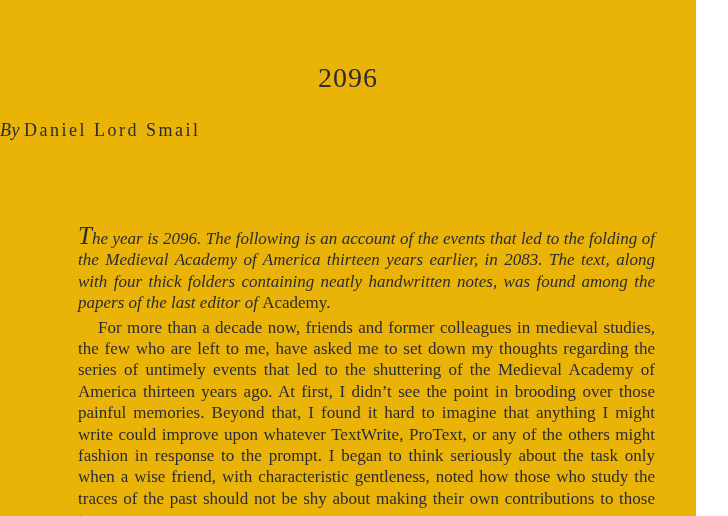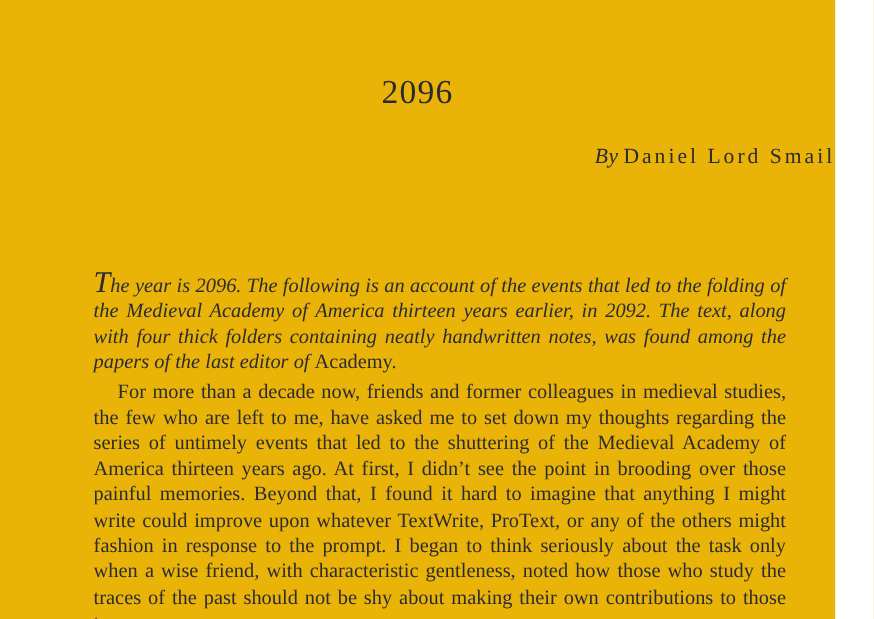--- a/index.html
+++ b/index.html
@@ -19,21 +19,21 @@
   .article-title {
     margin-top: 62px;
     text-align: center;
     font-size: 28px;
     line-height: 32px;
     letter-spacing: 1px;
     font-weight: normal;
   }
   .byline {
     margin-top: 25px;
-    text-align: right;
+    text-align: left;
     font-size: 18px;
     line-height: 22px;
   }
   .byline .by {
     font-style: italic;
     letter-spacing: 0.5px;
     margin-right: 4px;
   }
   .byline .author {
     letter-spacing: 2.5px;
@@ -69,19 +69,19 @@
 <div class="page">
 
   <h1 class="article-title">2096</h1>
 
   <div class="byline">
     <span class="by">By</span><span class="author">Daniel Lord Smail</span>
   </div>
 
   <div class="text-block">
 
-    <p class="intro-paragraph"><span class="lead-initial">T</span><span>he year is 2096. The following is an account of the events that led to the folding of the Medieval Academy of America thirteen years earlier, in 2092. The text, along with four thick folders containing neatly handwritten notes, was found among the papers of the last editor of </span><span class="roman">Academy.</span></p>
+    <p class="intro-paragraph"><span class="lead-initial">T</span><span>he year is 2096. The following is an account of the events that led to the folding of the Medieval Academy of America thirteen years earlier, in 2083. The text, along with four thick folders containing neatly handwritten notes, was found among the papers of the last editor of </span><span class="roman">Academy.</span></p>
 
     <p class="body-paragraph">For more than a decade now, friends and former colleagues in medieval studies, the few who are left to me, have asked me to set down my thoughts regarding the series of untimely events that led to the shuttering of the Medieval Academy of America thirteen years ago. At first, I didn’t see the point in brooding over those painful memories. Beyond that, I found it hard to imagine that anything I might write could improve upon whatever TextWrite, ProText, or any of the others might fashion in response to the prompt. I began to think seriously about the task only when a wise friend, with characteristic gentleness, noted how those who study the traces of the past should not be shy about making their own contributions to those traces.</p>
 
   </div>
 
 </div>
 
 </body></html>

